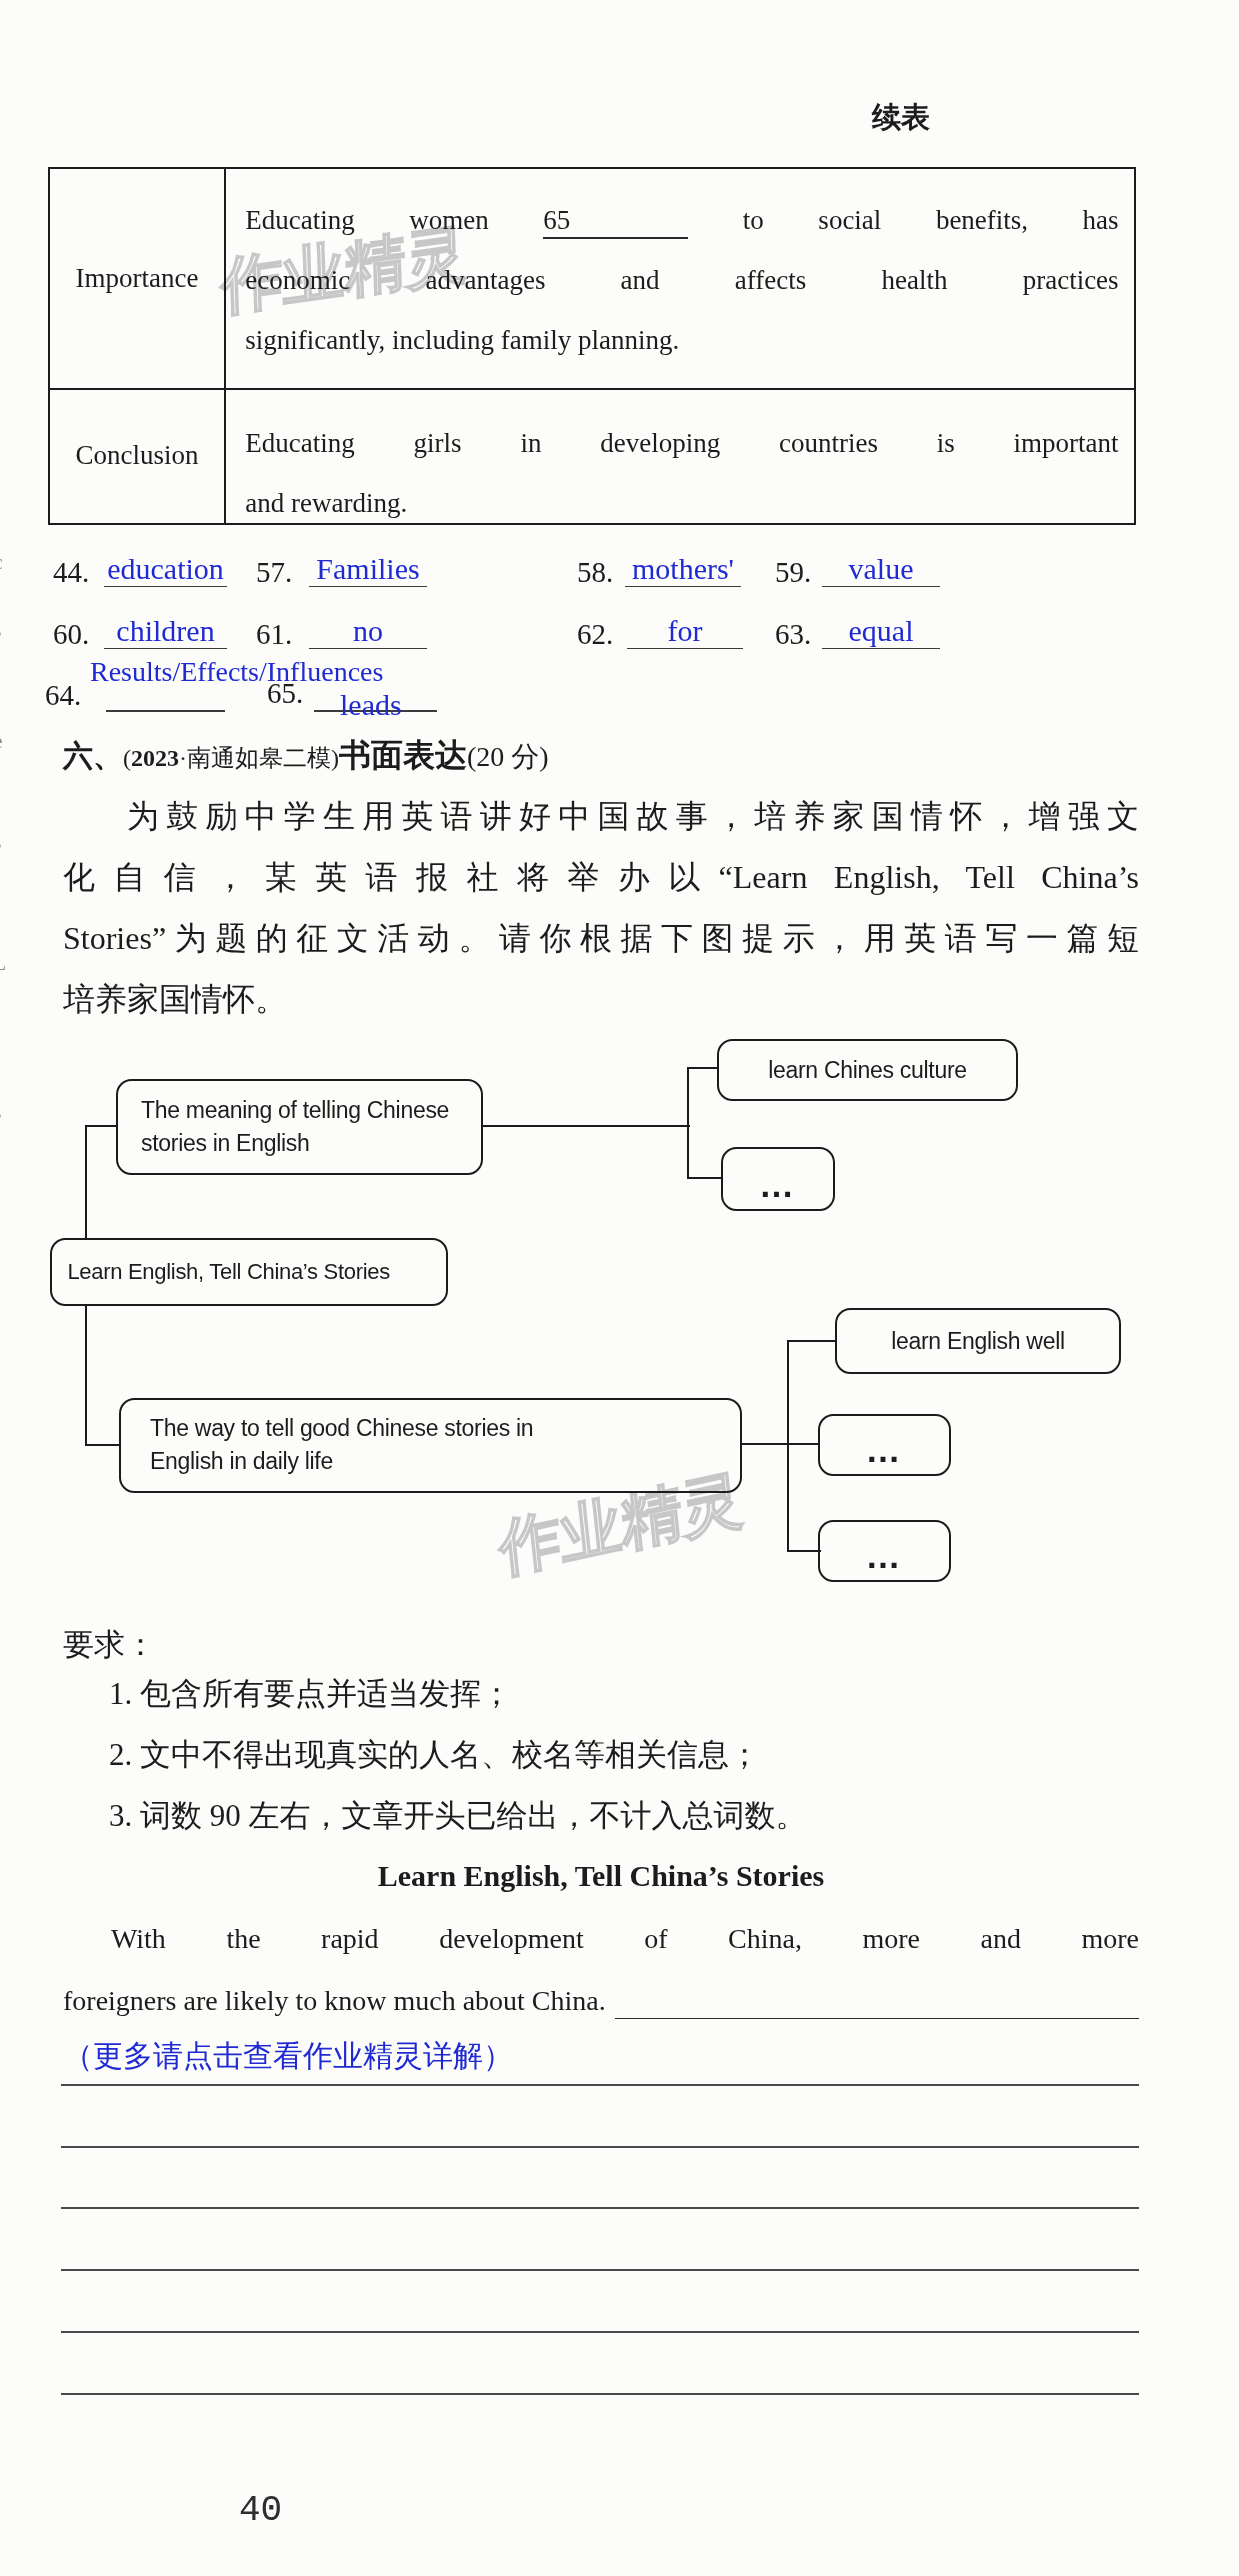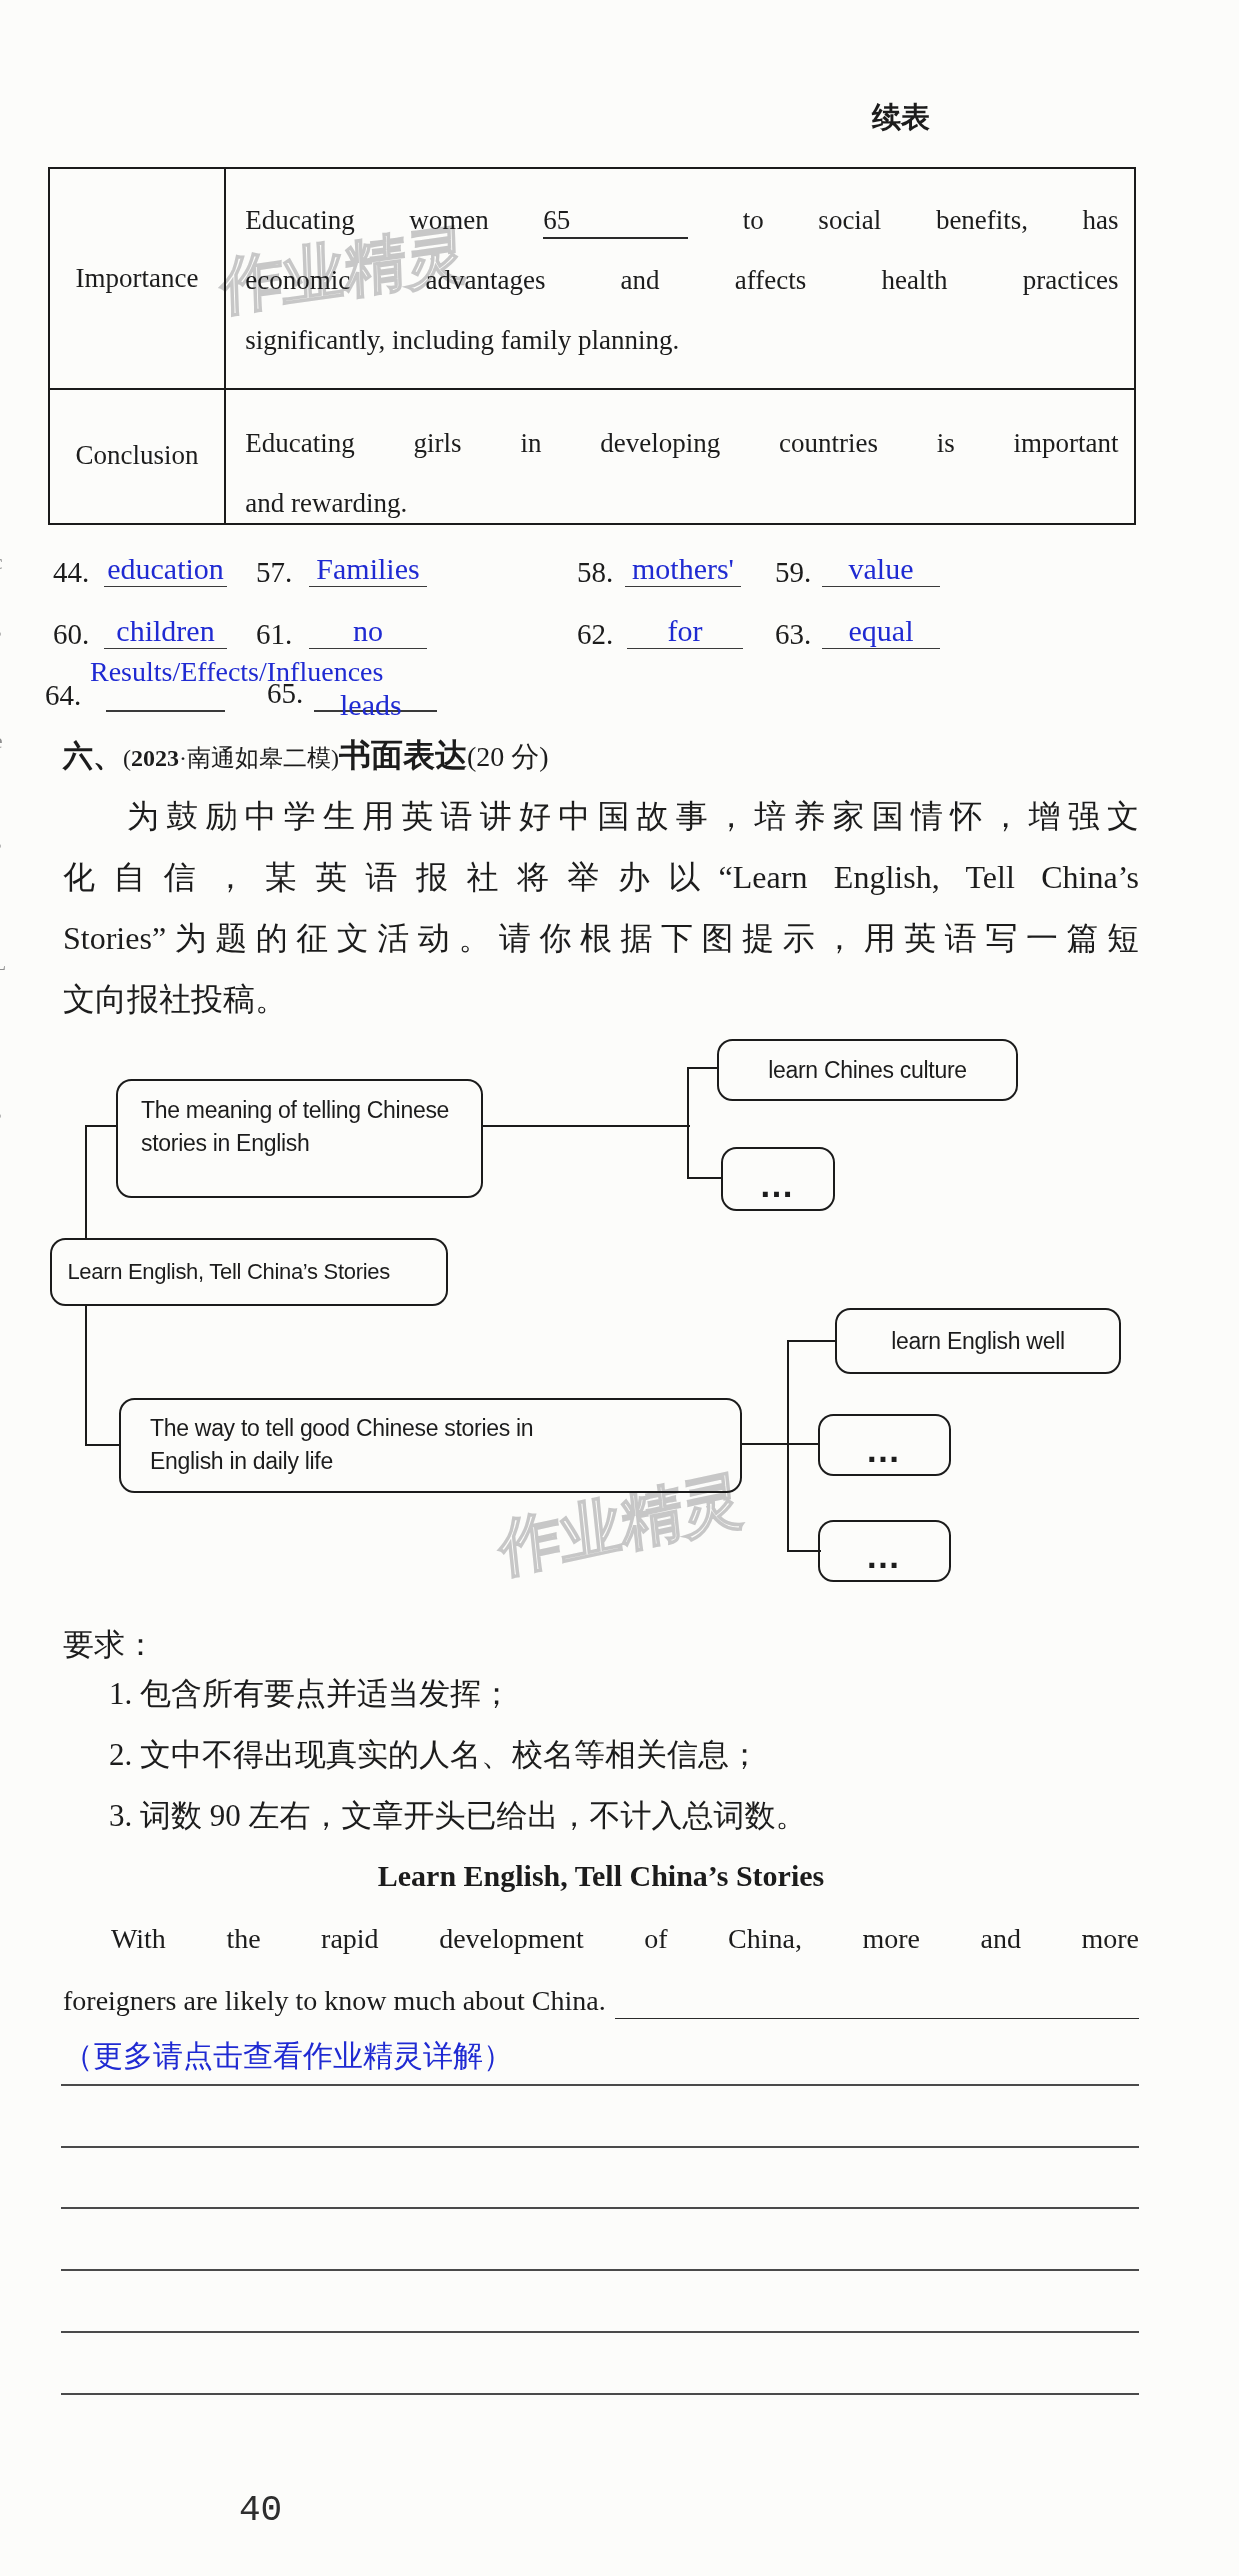--- a/index.html
+++ b/index.html
@@ -149,23 +149,23 @@
   <div class="ansline" style="left:314px;top:710px;width:123px"></div>
   <div class="bluetext abs" style="left:340px;top:687px">leads</div>
 
   <div class="sechead">
     <span class="sec-idx">六、</span><span class="sec-src">(</span><b class="sec-src">2023</b><span class="sec-src">·南通如皋二模)</span><span class="sec-title">书面表达</span><span class="sec-score">(20 分)</span>
   </div>
 
   <div class="para just" style="top:797px;padding-left:64px;width:1012px">为鼓励中学生用英语讲好中国故事，培养家国情怀，增强文</div>
   <div class="para just" style="top:858px">化自信，某英语报社将举办以“Learn English, Tell China’s</div>
   <div class="para just" style="top:919px">Stories”为题的征文活动。请你根据下图提示，用英语写一篇短</div>
-  <div class="para" style="top:980px">文向报社投稿。</div>
-
-  <div class="box" style="left:116px;top:1079px;width:367px;height:119px;padding:12.5px 0 0 23px">
+  <div class="para" style="top:980px">培养家国情怀。</div>
+
+  <div class="box" style="left:116px;top:1079px;width:367px;height:96px;padding:12.5px 0 0 23px">
     <span class="bl">The meaning of telling Chinese</span>
     <span class="bl">stories in English</span>
   </div>
   <div class="box" style="left:50px;top:1238px;width:398px;height:68px;display:flex;align-items:center;padding-left:15.4px;font-size:22px">
     <span>Learn English, Tell China’s Stories</span>
   </div>
   <div class="box" style="left:119px;top:1398px;width:623px;height:95px;padding:11.6px 0 0 29px">
     <span class="bl">The way to tell good Chinese stories in</span>
     <span class="bl">English in daily life</span>
   </div>

